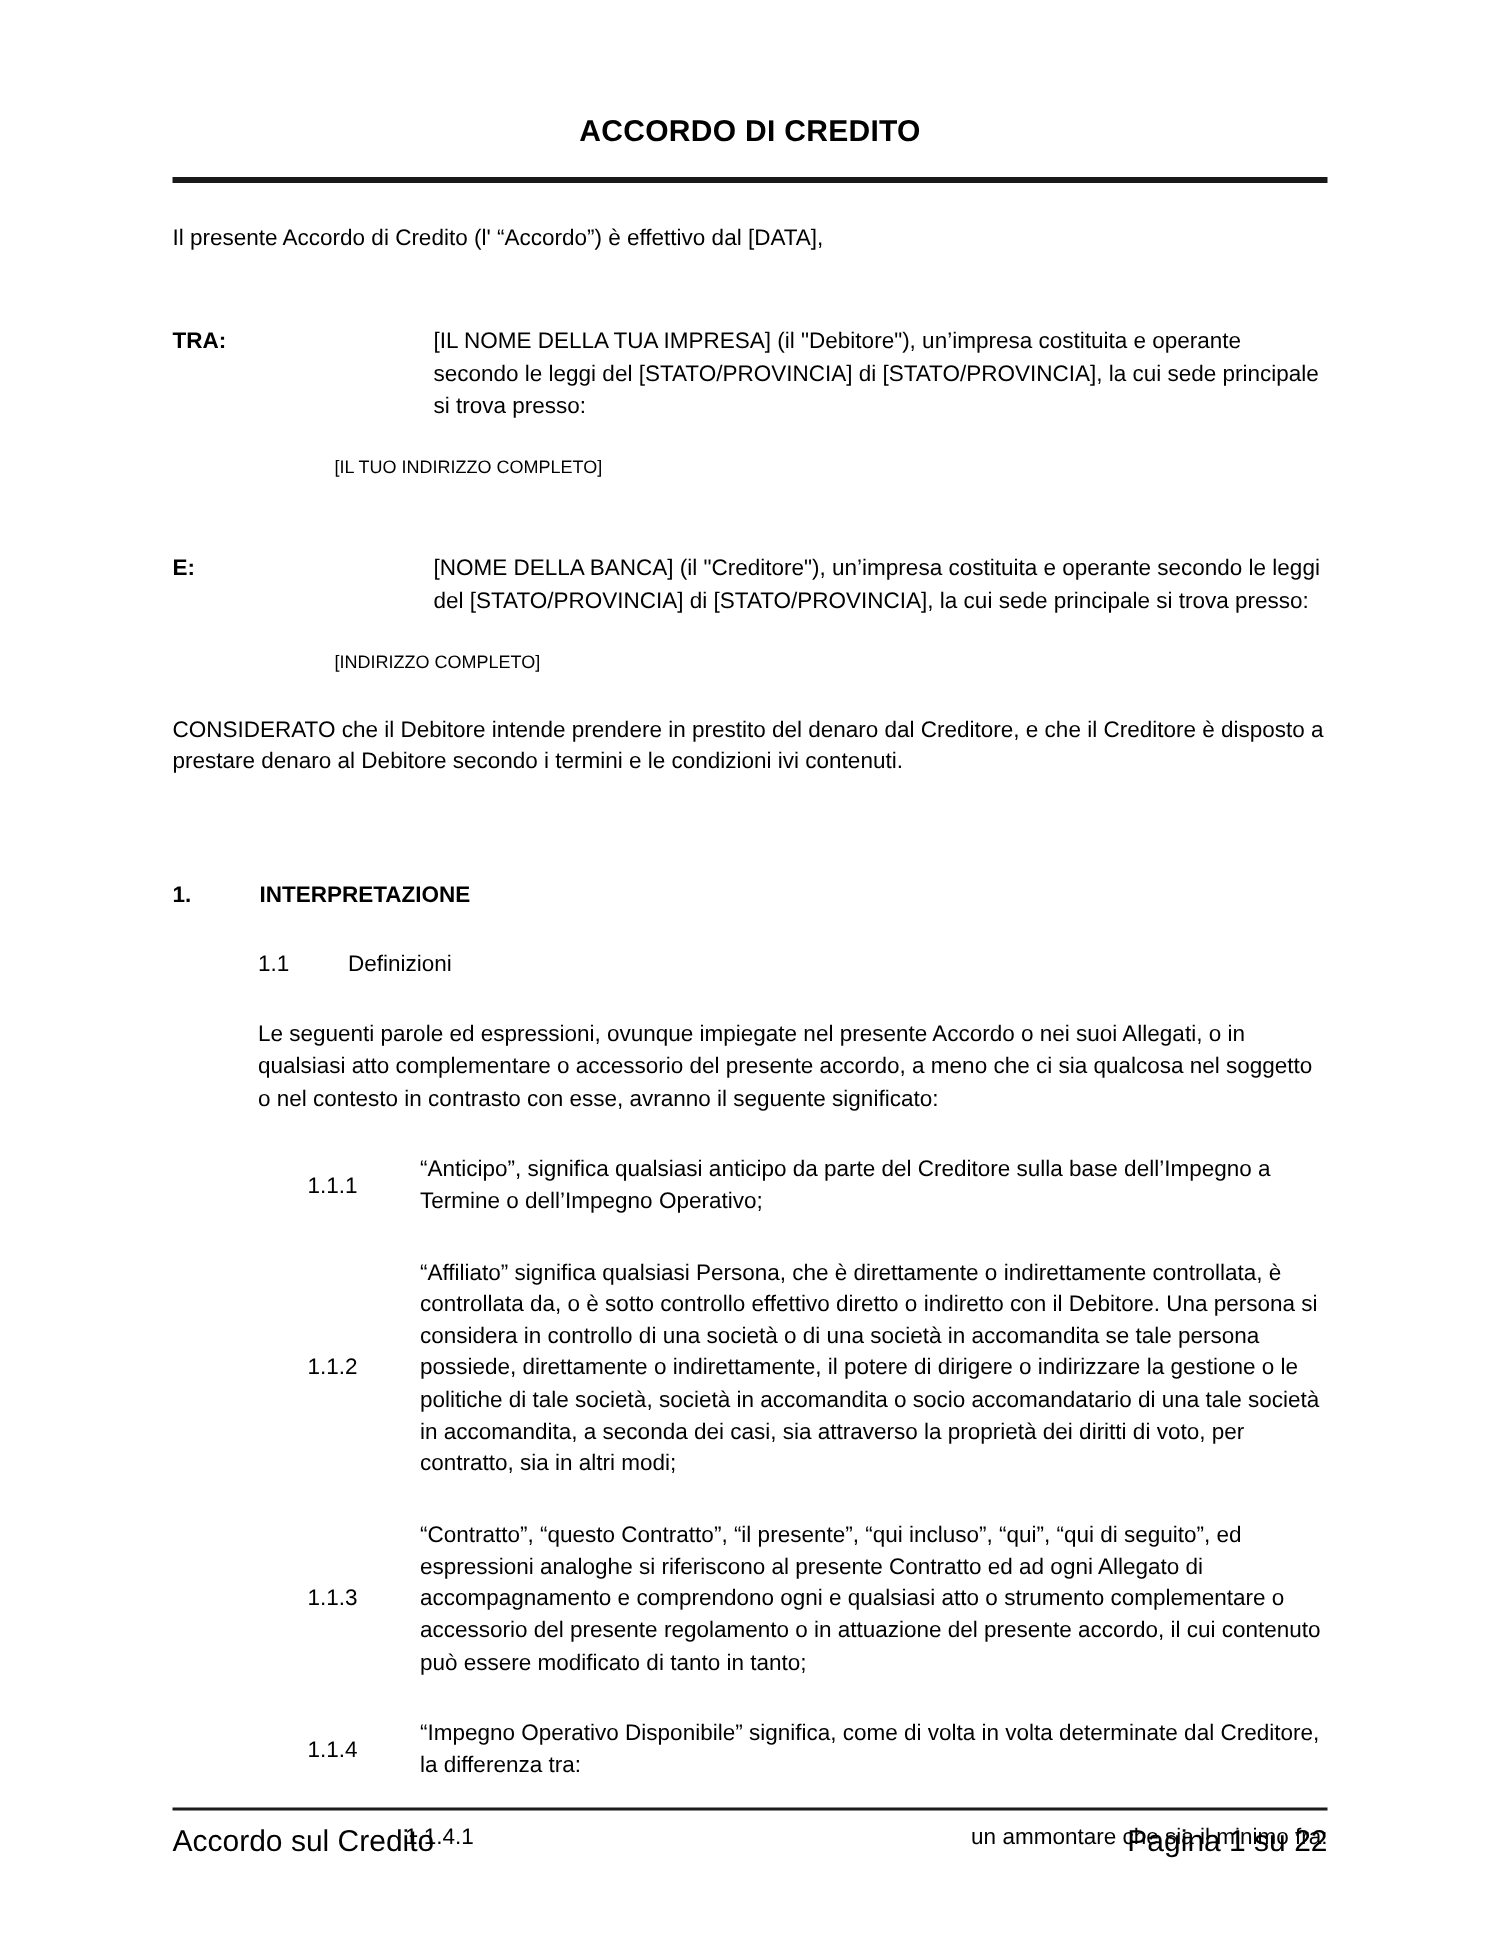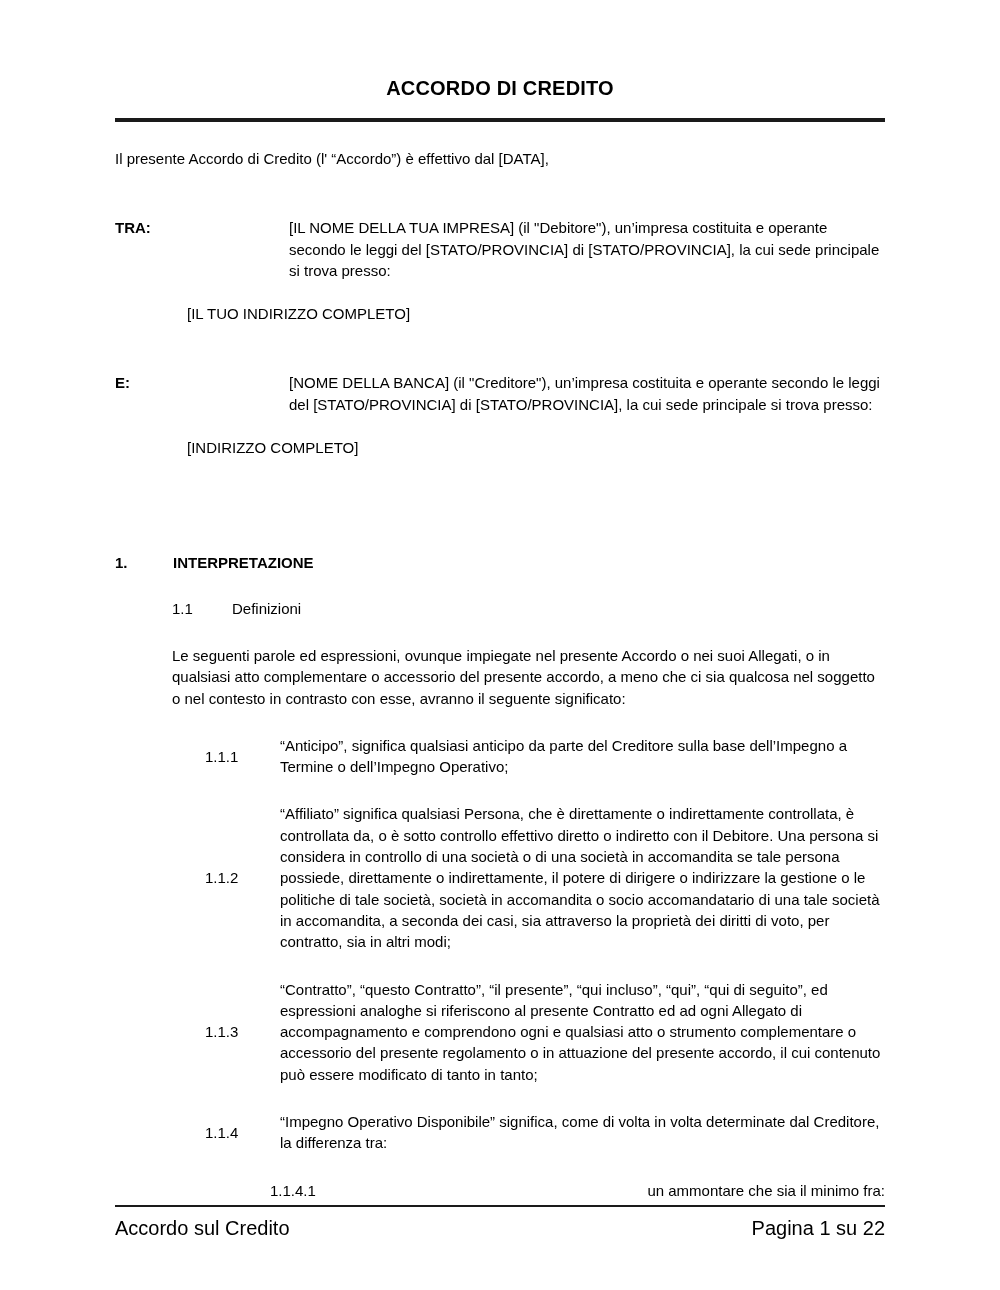--- a/index.html
+++ b/index.html
@@ -72,23 +72,23 @@
   .party-label {
     width: 174px;
     flex: 0 0 174px;
     font-weight: bold;
   }
   .party-body {
     flex: 1 1 auto;
     width: 596px;
   }
   .party-sub {
-    margin-left: 72px;
+    margin-left: 108px;
     width: 596px;
-    font-size: 15px;
+    font-size: 12px;
     line-height: 1.42;
   }
 
   b, strong { font-weight: normal; }
 
   
   .clause {
     display: flex;
     align-items: flex-start;
     font-size: 15px;
@@ -177,20 +177,21 @@
       <div class="party-label">E:</div>
       <div class="party-body"><b>[NOME DELLA BANCA]</b><span> (il "Creditore"), un’impresa costituita e operante secondo le leggi del [STATO/PROVINCIA] di [STATO/PROVINCIA], la cui sede principale si trova presso:</span></div>
     </div>
 
     <div class="gap-22"></div>
 
     <div class="party-sub">[INDIRIZZO COMPLETO]</div>
 
     <div class="gap-26"></div>
 
+    <p class="para">CONSIDERATO che il Debitore intende prendere in prestito del denaro dal Creditore, e che il Creditore è disposto a prestare denaro al Debitore secondo i termini e le condizioni ivi contenuti.</p>
 
     <div class="gap-24"></div>
 
 
     <div class="gap-44"></div>
 
     <div class="clause lvl1">
       <div class="num">1.</div>
       <div class="body">INTERPRETAZIONE</div>
     </div>

